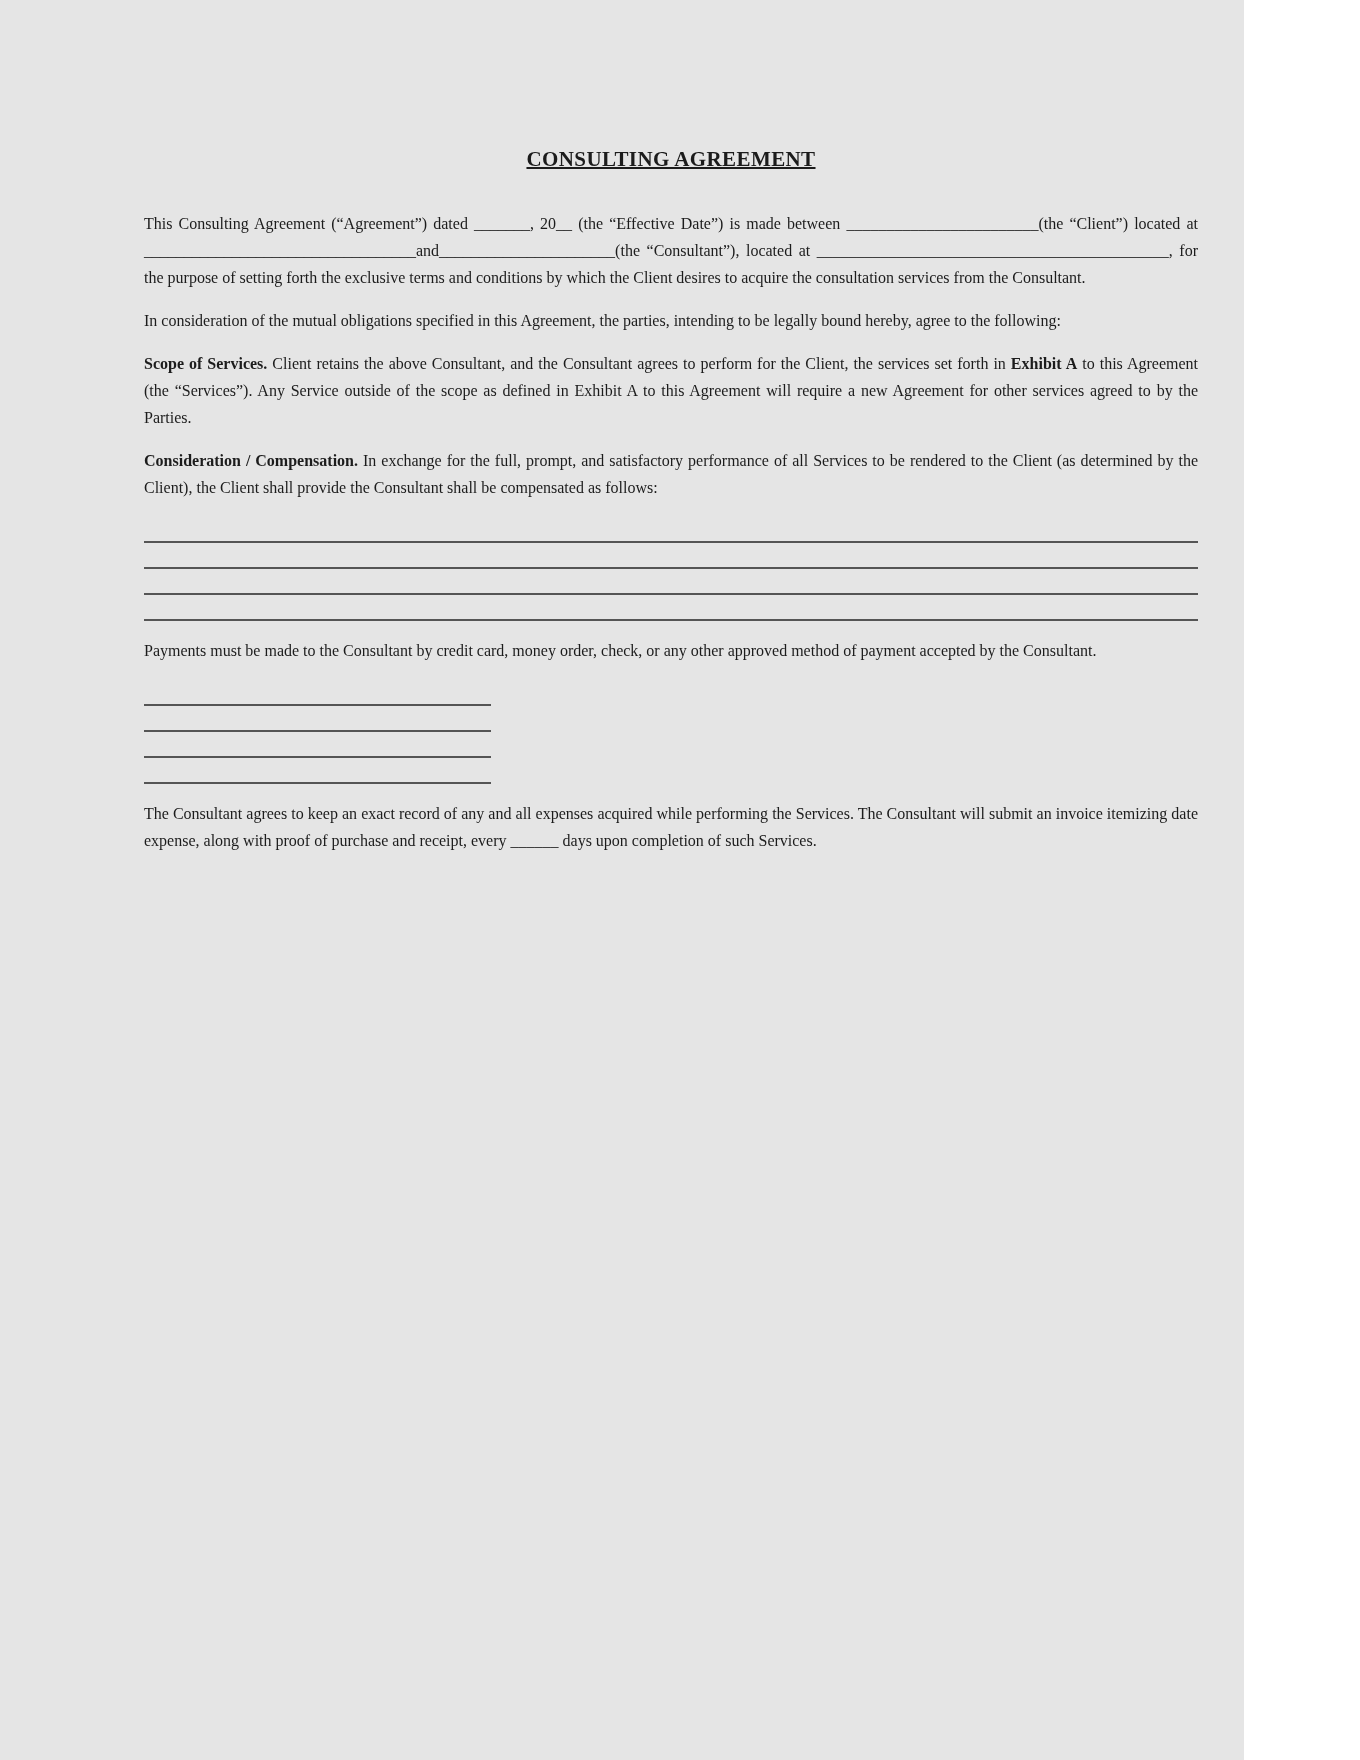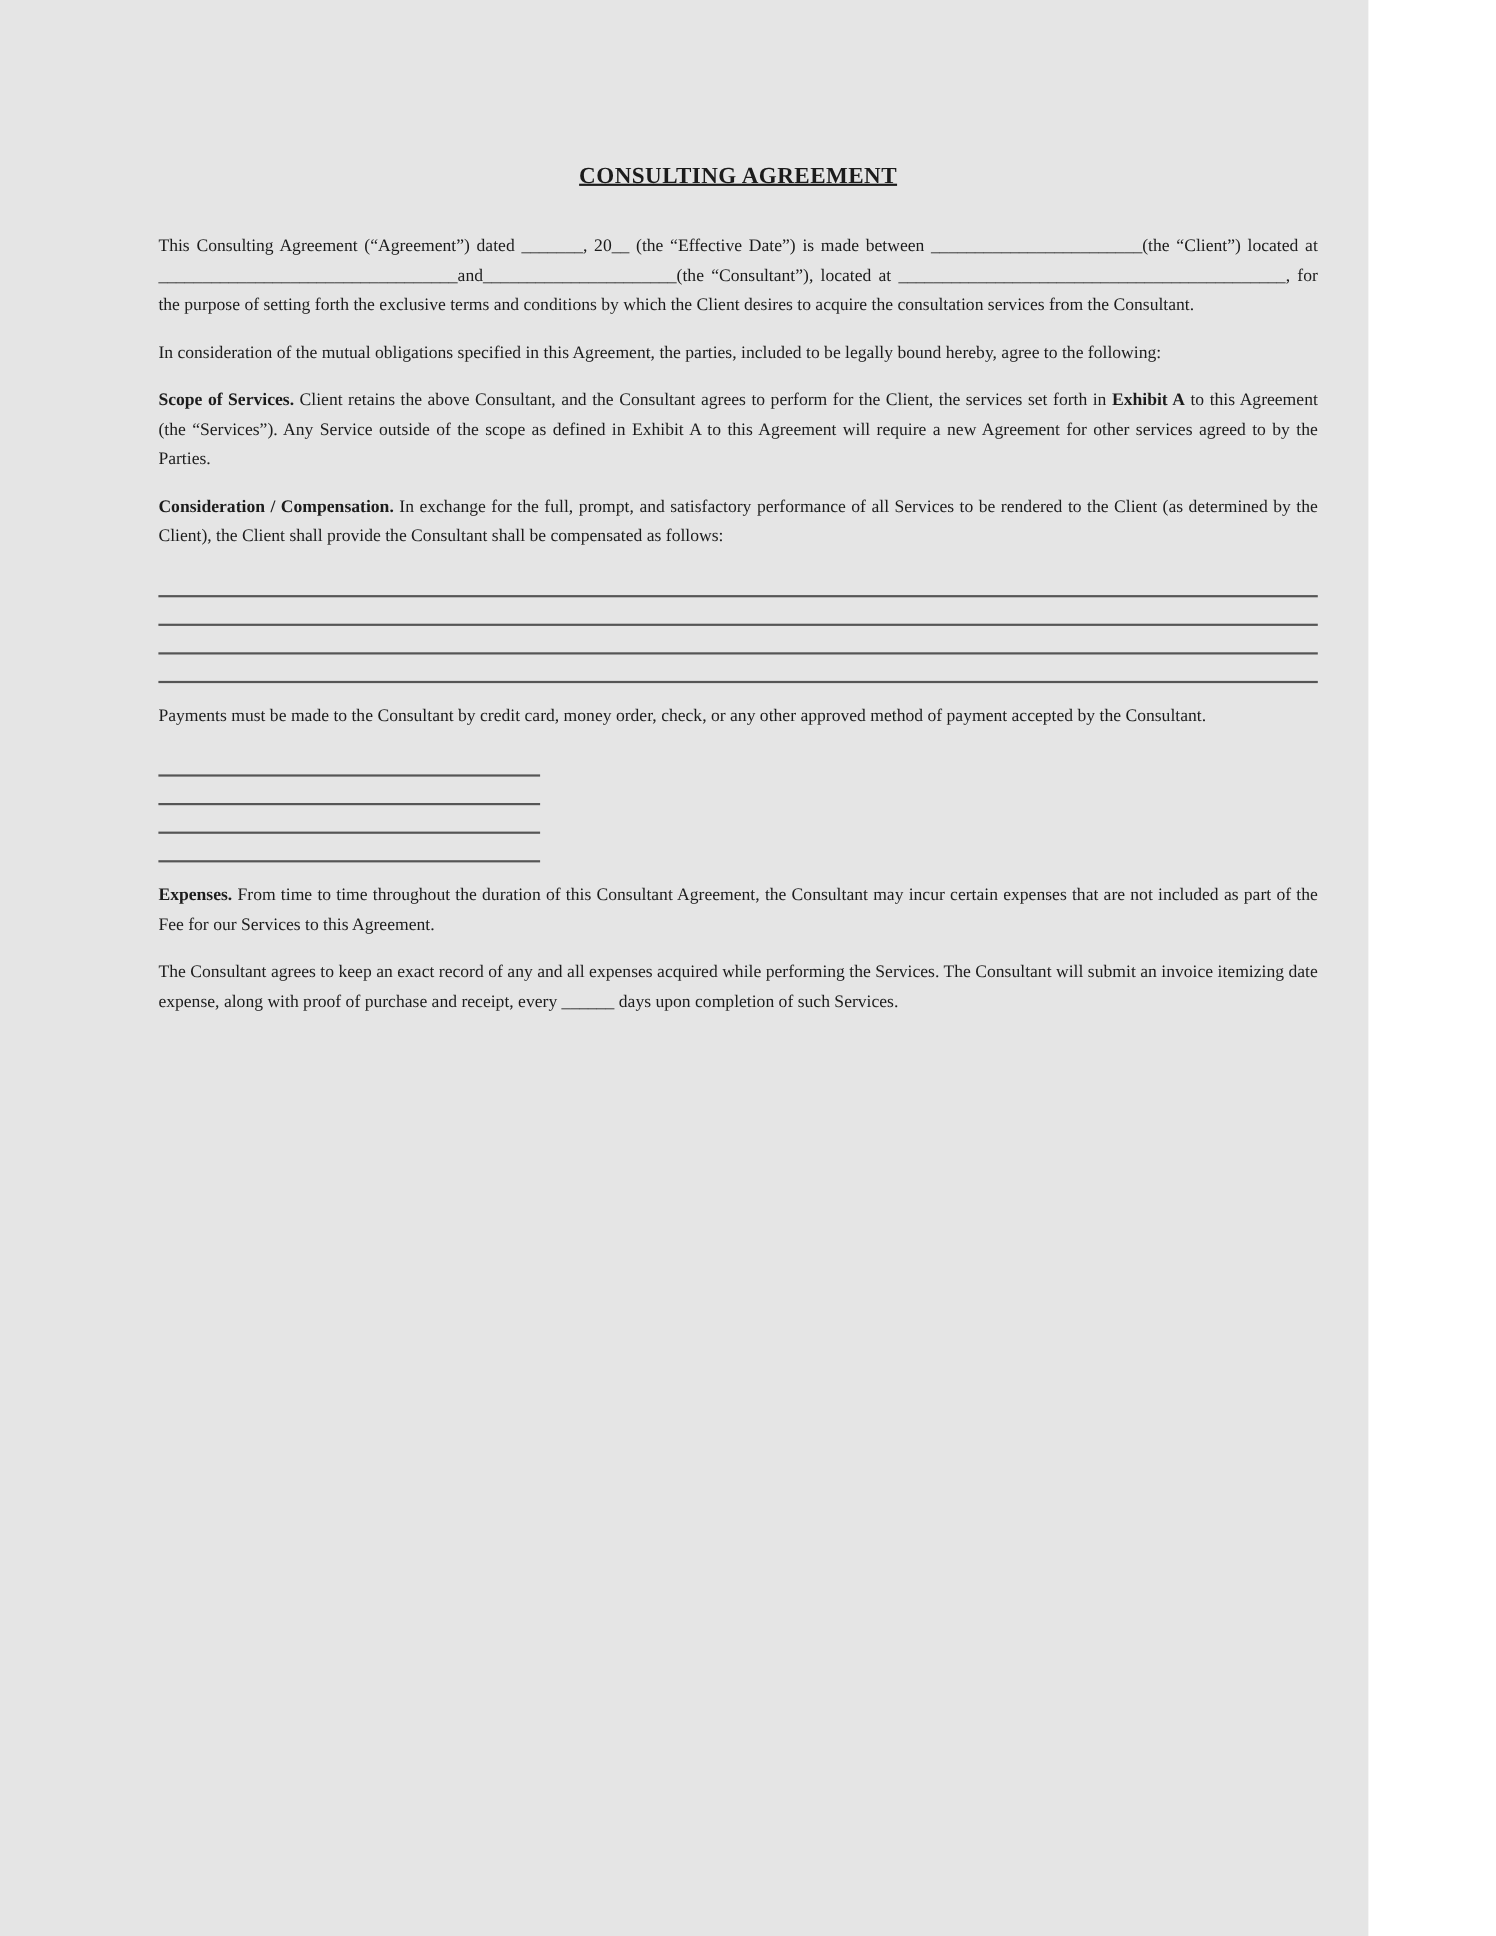--- a/index.html
+++ b/index.html
@@ -48,21 +48,21 @@
 </head>
 <body>
 
 <div class="page">
   <div class="content">
 
     <h1 class="doc-title">CONSULTING AGREEMENT</h1>
 
     <p class="para">This Consulting Agreement (“Agreement”) dated _______, 20__ (the “Effective Date”) is made between ________________________(the “Client”) located at __________________________________and______________________(the “Consultant”), located at ____________________________________________, for the purpose of setting forth the exclusive terms and conditions by which the Client desires to acquire the consultation services from the Consultant.</p>
 
-    <p class="para">In consideration of the mutual obligations specified in this Agreement, the parties, included to be legally bound hereby, agree to the following:</p>
+    <p class="para">In consideration of the mutual obligations specified in this Agreement, the parties, intending to be legally bound hereby, agree to the following:</p>
 
     <p class="para"><span class="b">Scope of Services.</span><span> Client retains the above Consultant, and the Consultant agrees to perform for the Client, the services set forth in </span><span class="b">Exhibit A</span><span> to this Agreement (the “Services”). Any Service outside of the scope as defined in Exhibit A to this Agreement will require a new Agreement for other services agreed to by the Parties.</span></p>
 
     <p class="para"><span class="b">Consideration / Compensation.</span><span> In exchange for the full, prompt, and satisfactory performance of all Services to be rendered to the Client (as determined by the Client), the Client shall provide the Consultant shall be compensated as follows:</span></p>
 
     <div class="fill-block">
         <div class="fill-line long"></div>
         <div class="fill-line long"></div>
         <div class="fill-line long"></div>
         <div class="fill-line long"></div>
@@ -73,19 +73,18 @@
     <p class="para">Payments must be made to the Consultant by credit card, money order, check, or any other approved method of payment accepted by the Consultant.</p>
 
 
     <div class="fill-block">
         <div class="fill-line short"></div>
         <div class="fill-line short"></div>
         <div class="fill-line short"></div>
         <div class="fill-line short"></div>
       </div>
 
-    <p class="para"><span class="b">Expenses.</span><span> From time to time throughout the duration of this Consultant Agreement, the Consultant may incur certain expenses that are not included as part of the Fee for our Services to this Agreement.</span></p>
 
     <p class="para">The Consultant agrees to keep an exact record of any and all expenses acquired while performing the Services. The Consultant will submit an invoice itemizing date expense, along with proof of purchase and receipt, every ______ days upon completion of such Services.</p>
 
 
   </div>
 </div>
 
 </body></html>

